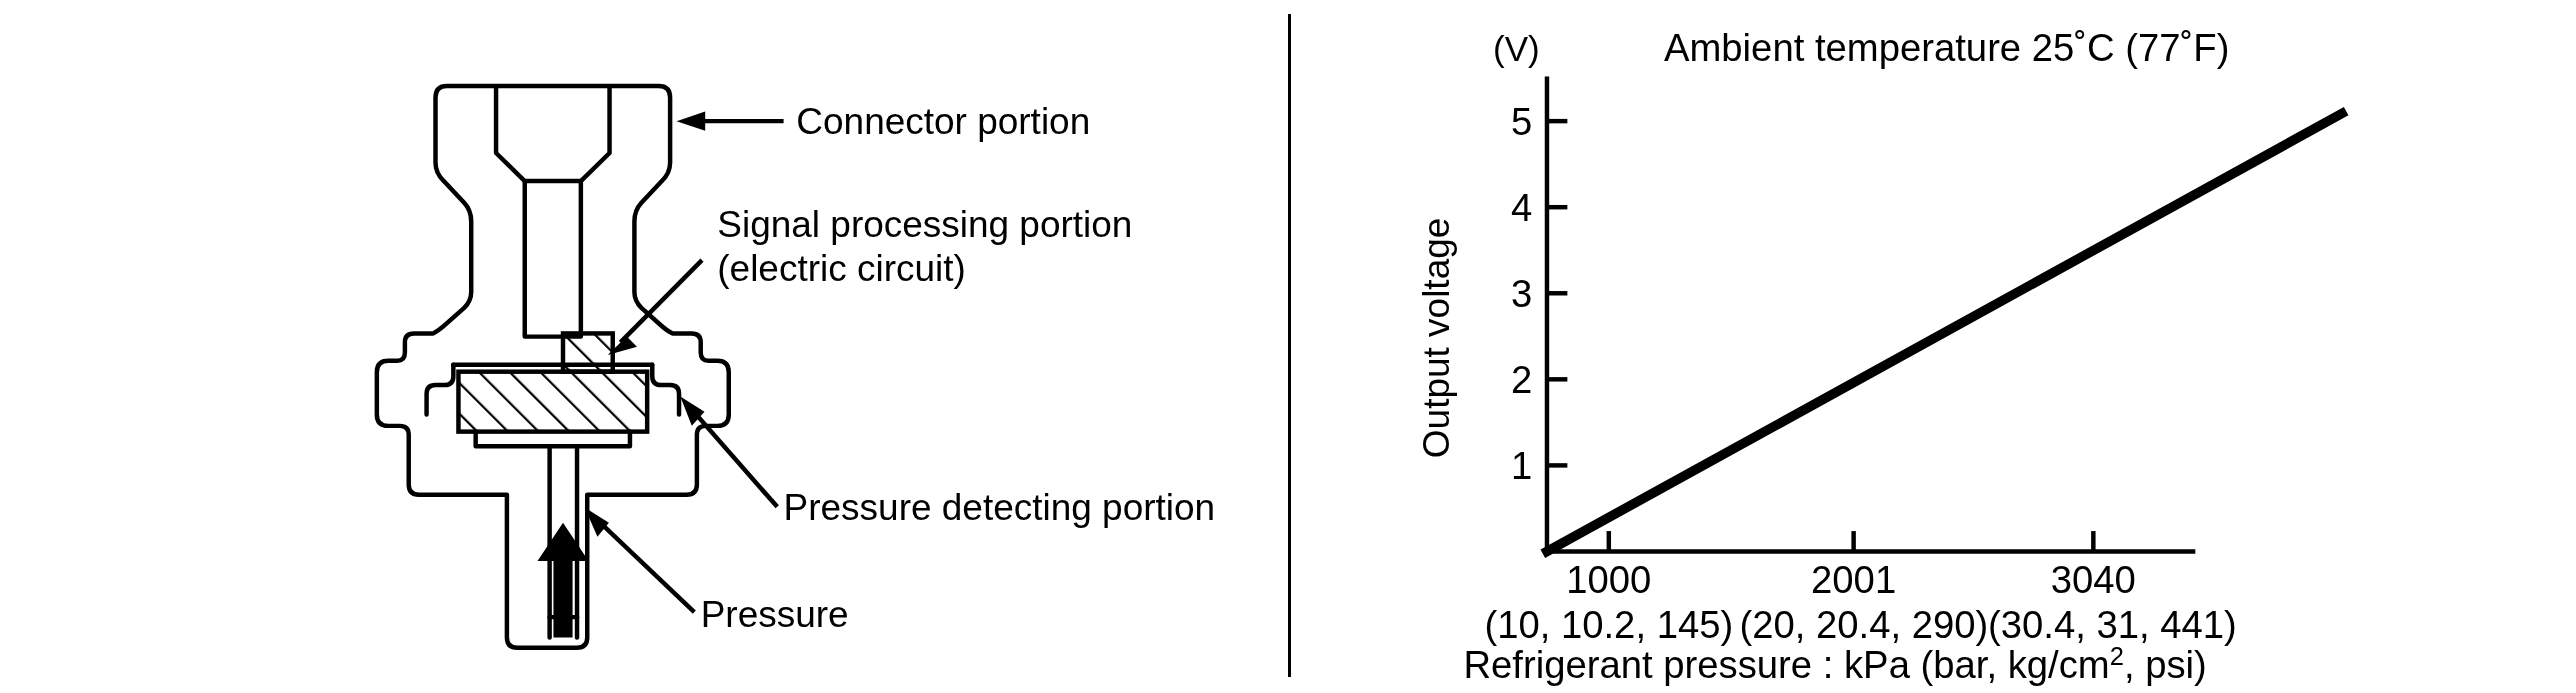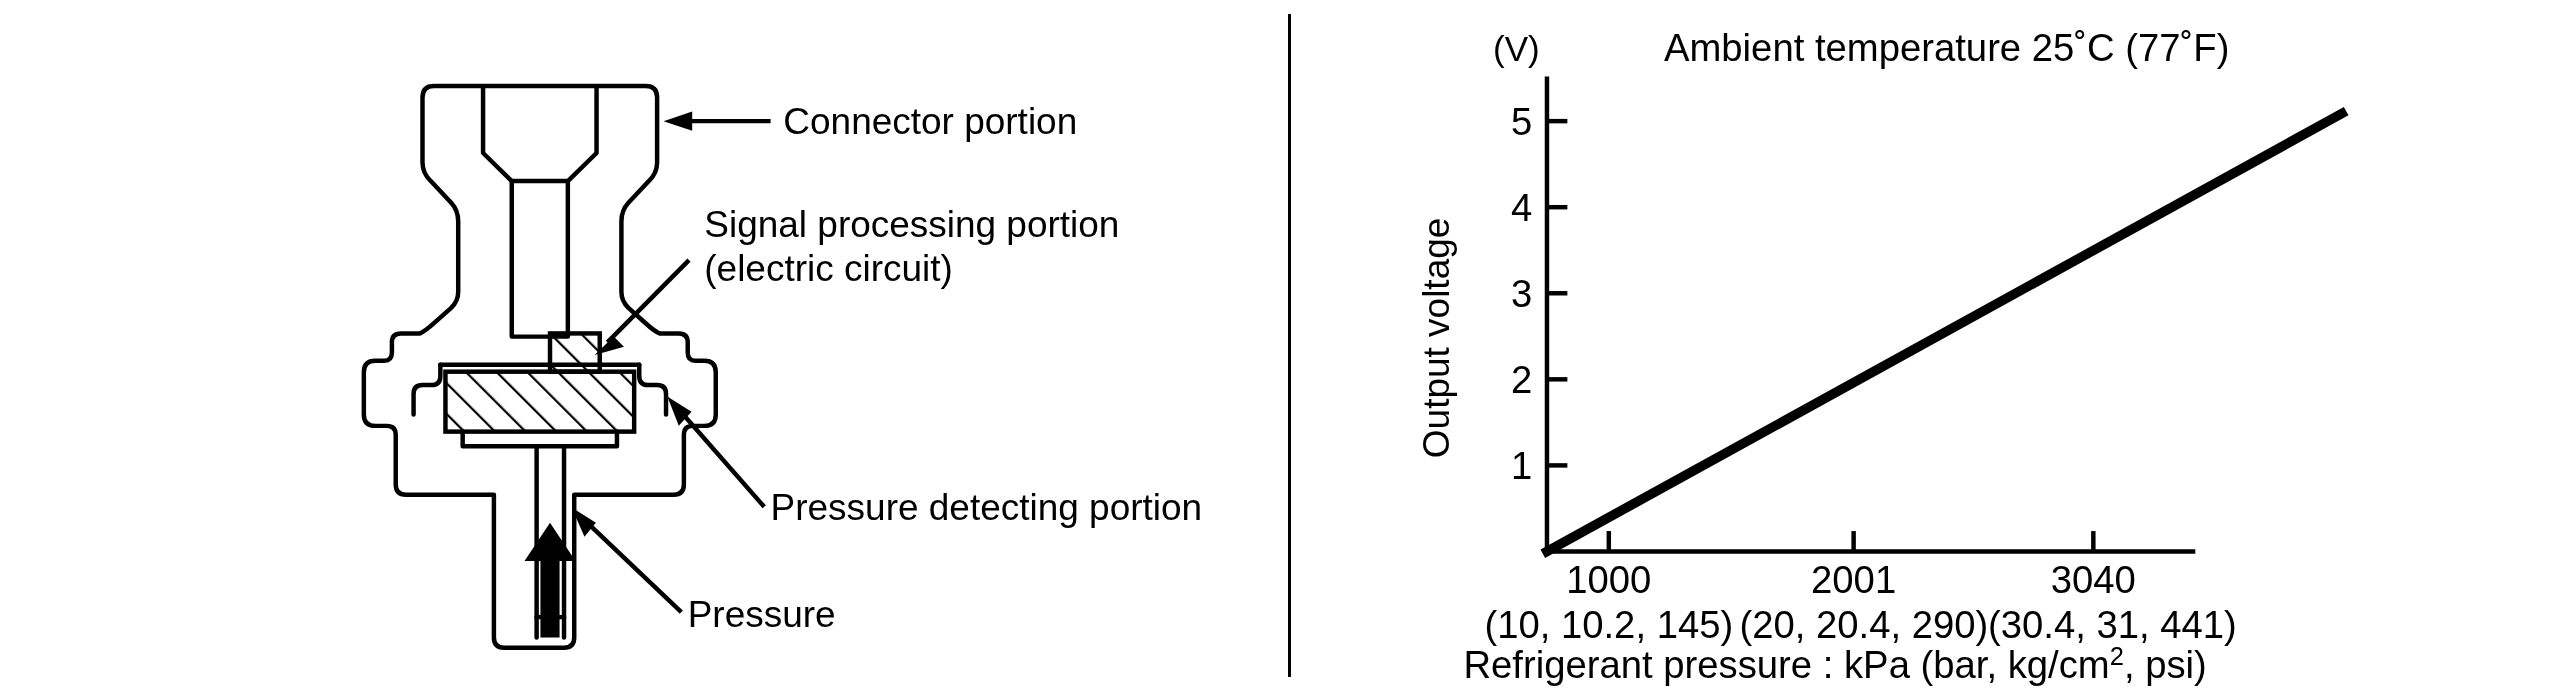--- a/index.html
+++ b/index.html
@@ -1,19 +1,19 @@
 <!DOCTYPE html>
 <html style="font-size:10.2px"><head>
 <meta charset="utf-8">
 <style>
   html,body{margin:0;padding:0;background:#ffffff;}
   body{width:2576px;height:693px;font-family:"Liberation Sans",sans-serif;color:#000;overflow:hidden;}
   #page{position:relative;width:2576px;height:693px;background:#fff;}
   .panel{position:absolute;top:0;height:693px;}
-  #left-panel{left:0;width:1290px;text-align:right;}
+  #left-panel{left:13px;width:1290px;text-align:right;}
   #right-panel{left:1290px;width:1286px;}
   svg{display:block;}
   .txt{font-family:"Liberation Sans",sans-serif;fill:#000;}
   #divider{position:absolute;left:1288px;top:14px;width:3.2px;height:663px;background:#000;}
 </style>
 </head>
 <body>
 
 <div id="page">
 

